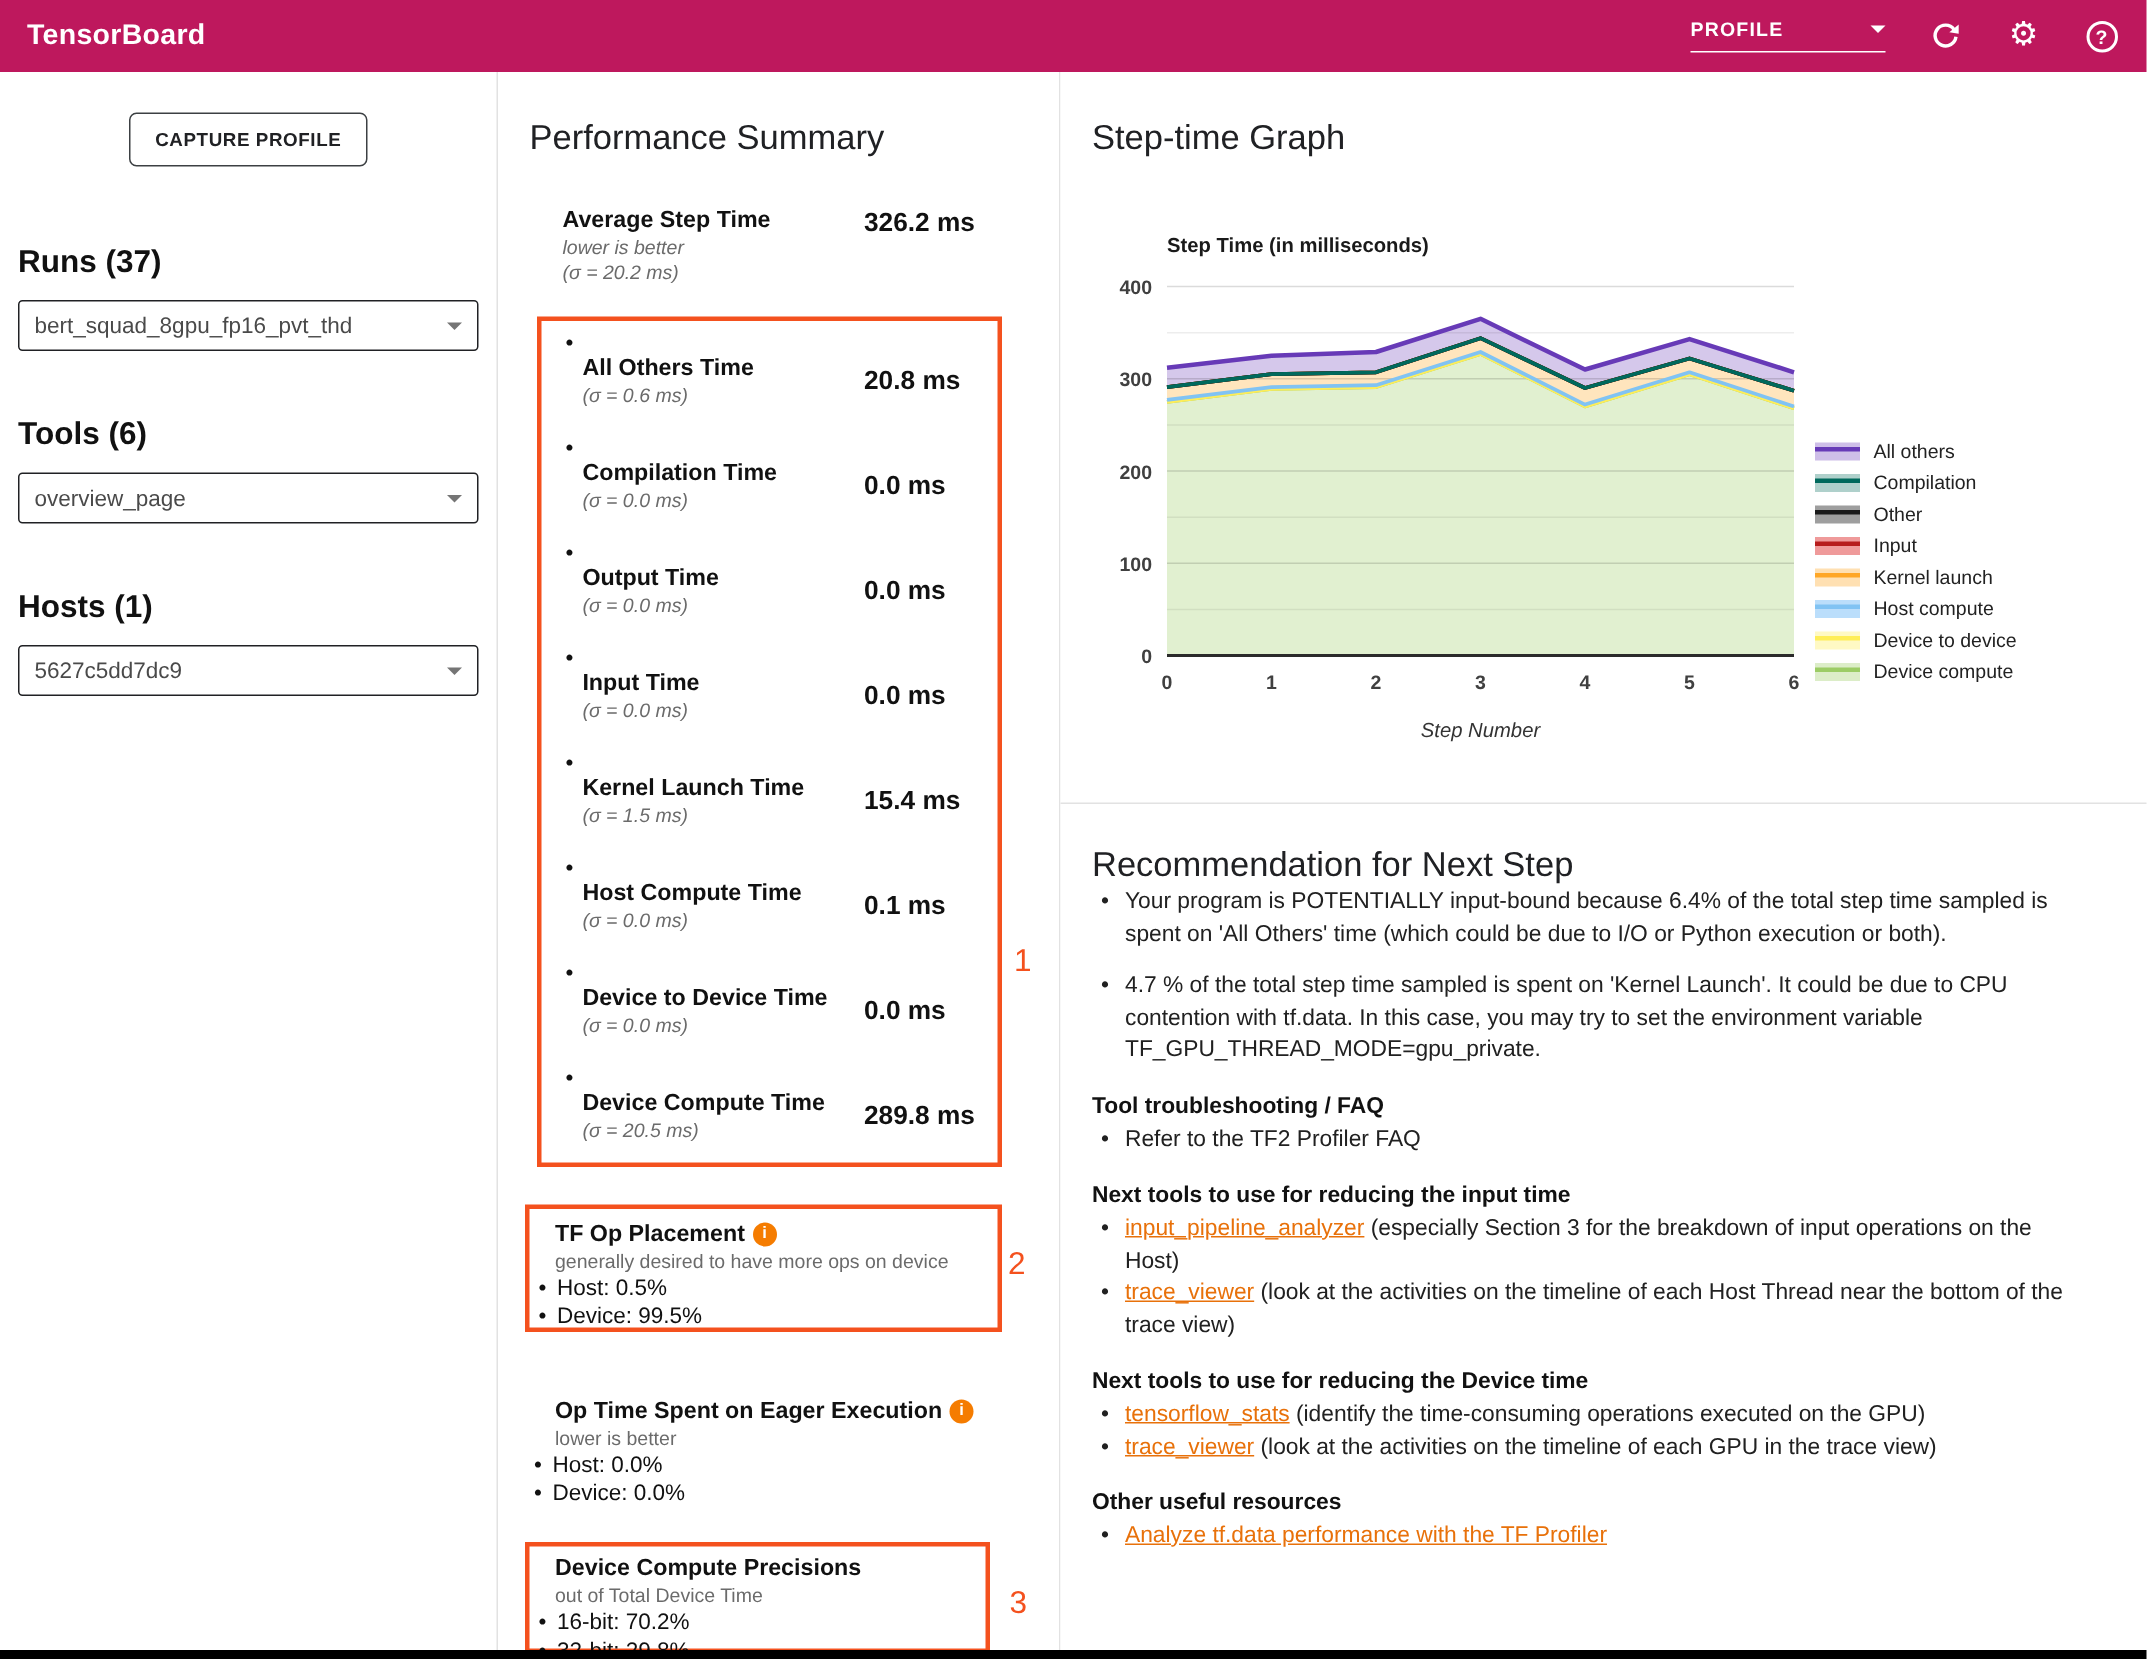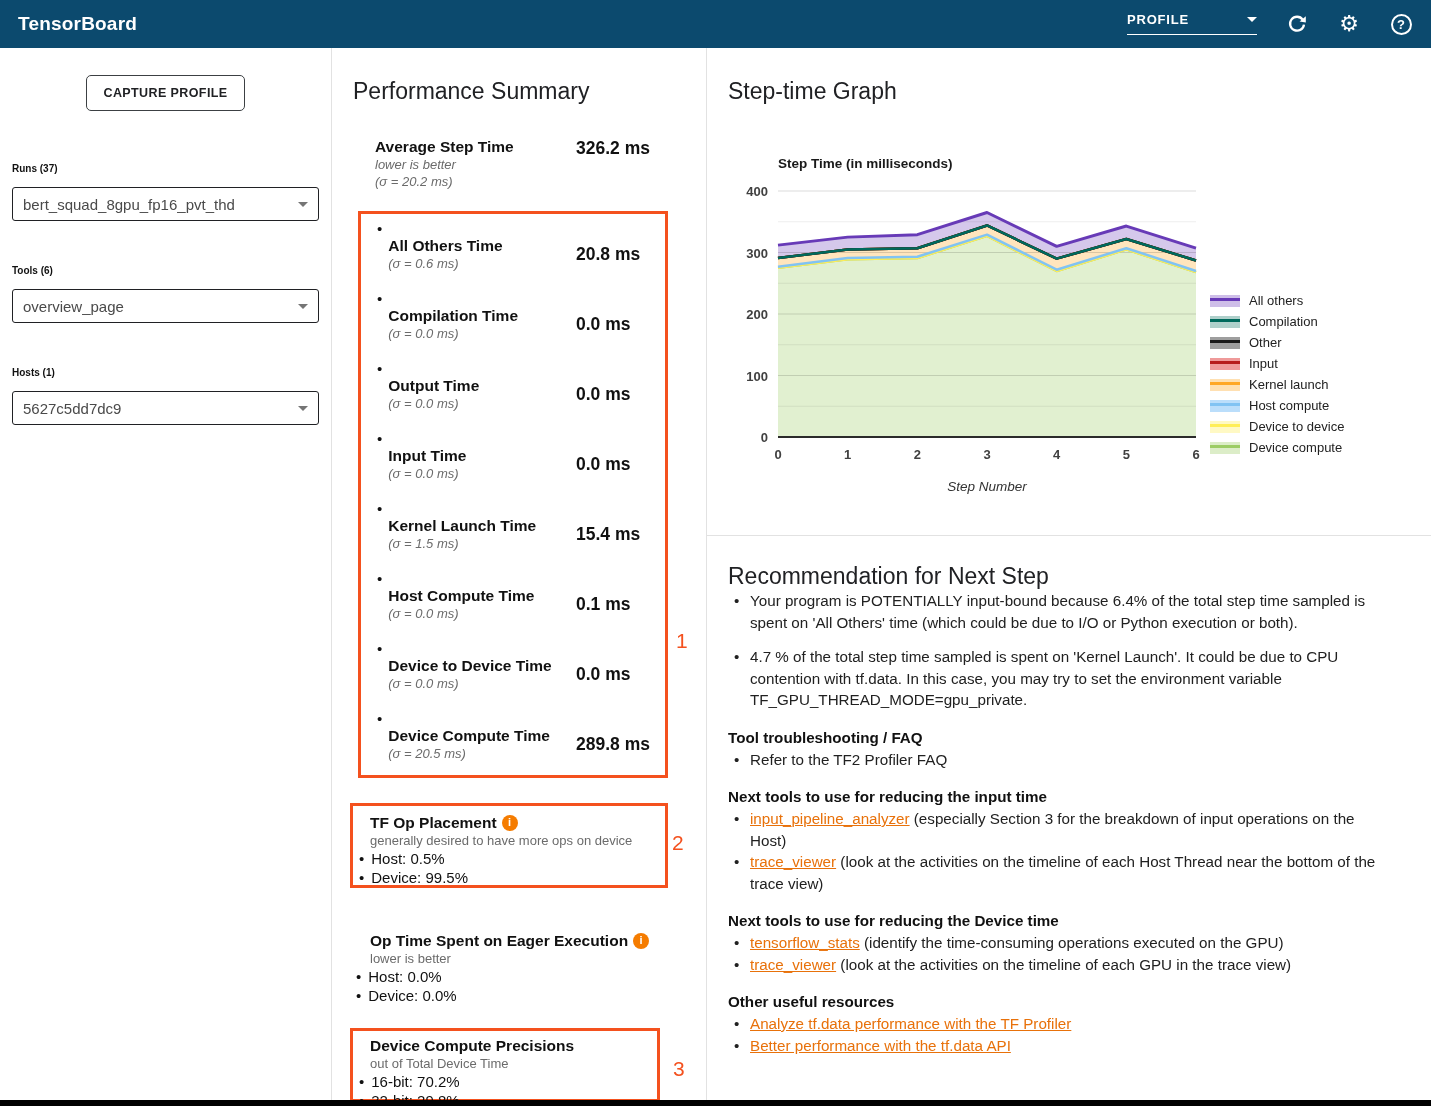--- a/index.html
+++ b/index.html
@@ -7,21 +7,21 @@
   body {
     position: relative;
     font-family: "Liberation Sans", sans-serif;
     background: #fff;
     color: #212121;
     overflow: hidden;
   }
   
   .header {
     position:absolute; left:0; top:0; right:0; height:48px;
-    background:#0c4a6e; color:#fff;
+    background:#be185d; color:#fff;
     display:flex; align-items:center; padding:16px 18px;
   }
   .header-title { font-size:19px; font-weight:700; letter-spacing:0.2px; }
   .header-right { margin-left:auto; display:flex; align-items:flex-start; gap:28px; }
   .profile-dd {
     display:flex; align-items:center; width:130px;
     border-bottom:1px solid #fff; padding-bottom:7px; cursor:pointer;
   }
   .profile-dd .lbl { font-size:13px; font-weight:700; letter-spacing:0.8px; }
   .caret-down {
@@ -48,21 +48,21 @@
   .rightpanel { position:absolute; left:707px; top:48px; right:0; bottom:6px; background:#fff; }
   .bottom-bar { position:absolute; left:0; right:0; bottom:0; height:6px; background:#000; }
 
   
   .capture-btn {
     display:block; margin:27px auto 0; padding:10px 16px;
     background:#fff; border:1px solid #3c4043; border-radius:5px;
     font-size:12.5px; font-weight:700; letter-spacing:0.4px; color:#202124;
     cursor:pointer; font-family:inherit;
   }
-  .group-label { margin:52px 0 0 12px; font-size:10px; font-weight:700; color:#111; }
+  .group-label { margin:52px 0 0 12px; font-size:21px; font-weight:700; color:#111; }
   .group-label.mt { margin-top:44px; }
   .selectbox {
     margin:13px 12px 0; height:34px; border:1px solid #202124; border-radius:3px;
     display:flex; align-items:center; padding:0 10px; cursor:pointer; background:#fff;
   }
   .selectbox .val { font-size:15px; color:#4a4a4a; }
   .selectbox .caret {
     margin-left:auto; width:0; height:0;
     border-left:5px solid transparent; border-right:5px solid transparent;
     border-top:5px solid #757575;
@@ -395,18 +395,17 @@
       <li><a>trace_viewer</a><span> (look at the activities on the timeline of each Host Thread near the bottom of the trace view)</span></li>
     </ul>
     <div class="rec-sub">Next tools to use for reducing the Device time</div>
     <ul class="rec-ul tight">
       <li><a>tensorflow_stats</a><span> (identify the time-consuming operations executed on the GPU)</span></li>
       <li><a>trace_viewer</a><span> (look at the activities on the timeline of each GPU in the trace view)</span></li>
     </ul>
     <div class="rec-sub">Other useful resources</div>
     <ul class="rec-ul tight">
       <li><a>Analyze tf.data performance with the TF Profiler</a></li>
-      <li><a>Better performance with the tf.data API</a></li>
     </ul>
   </div>
 </div>
 
 <div class="bottom-bar"></div>
 
 </body></html>

